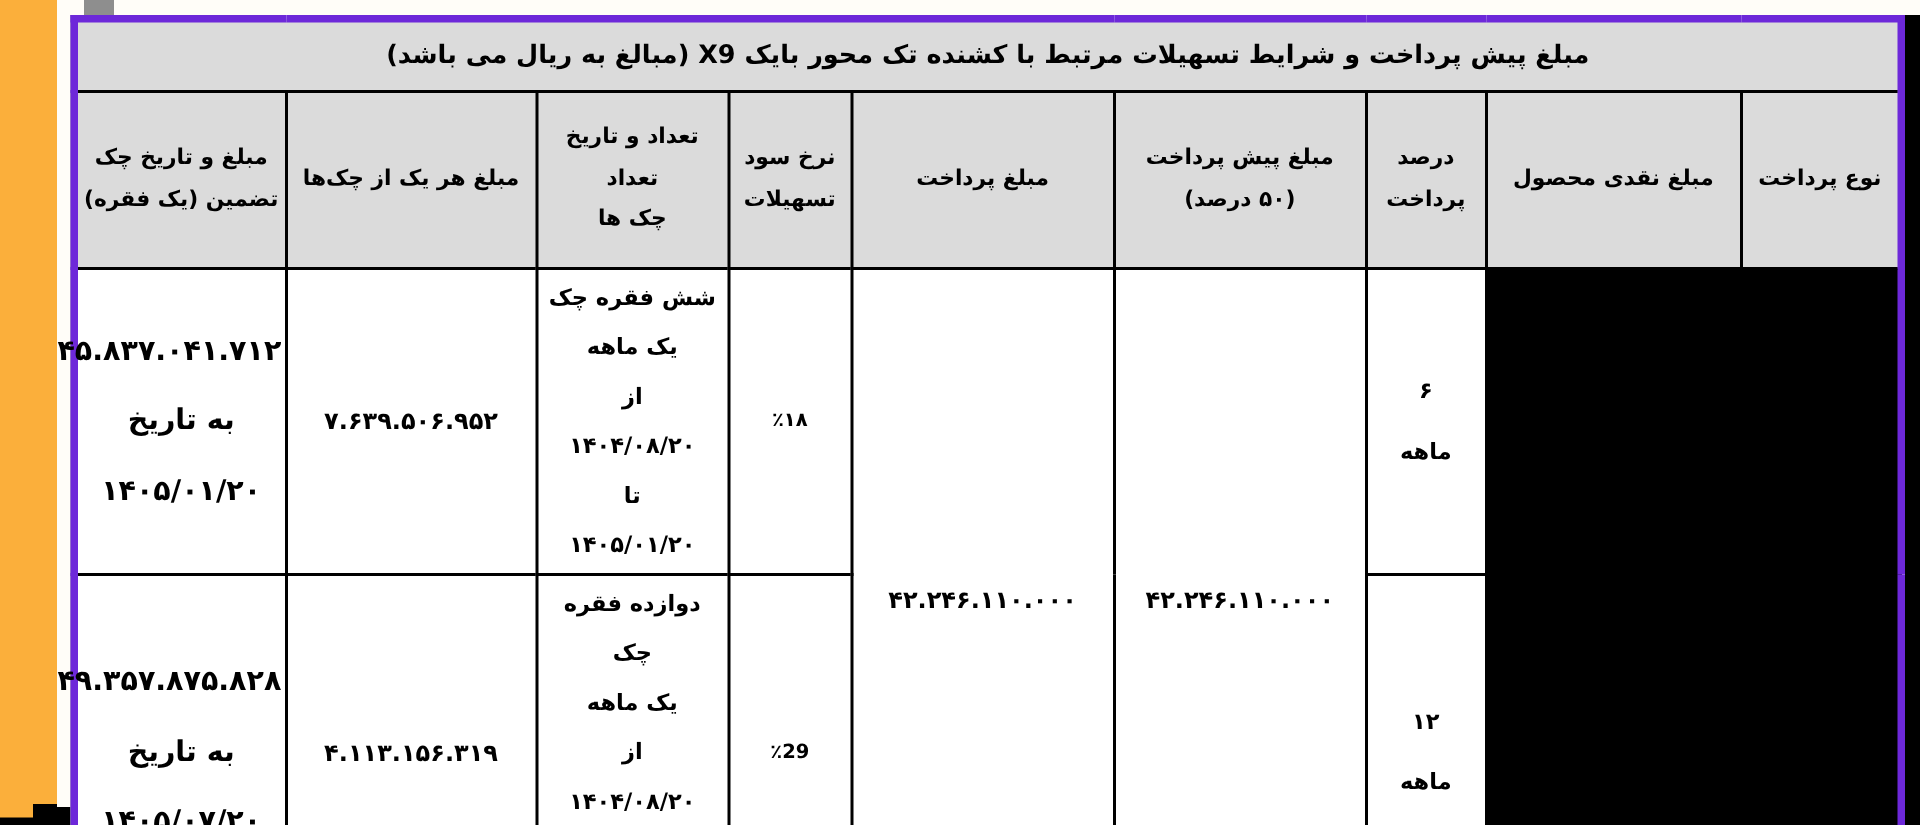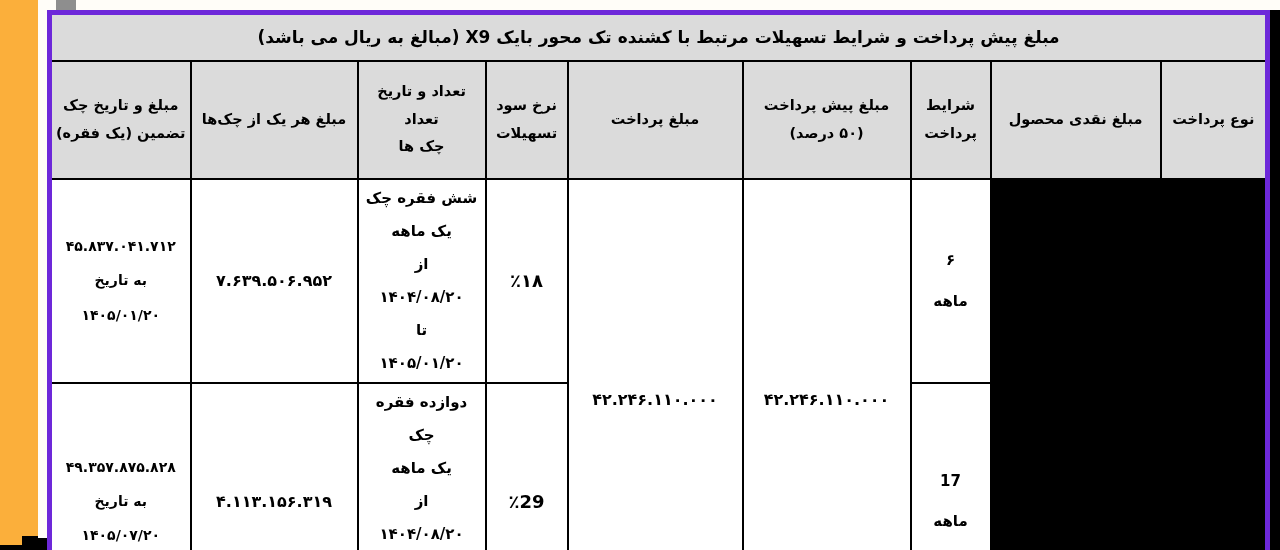--- a/index.html
+++ b/index.html
@@ -31,23 +31,23 @@
   }
   .title-cell { background:#DBDBDB; font-size:17px; height:48px; }
   .hdr { background:#DBDBDB; font-size:14.5px; line-height:1.9; font-weight:bold; }
   .hdr-row { height:118px; }
   .row1 { height:166px; }
   .data-cell { background:#fff; }
   .amount { font-size:16px;margin-left:15px; }
   .redacted { background:#000; }
   .ltr { direction:ltr; unicode-bidi:isolate; display:inline-block; }
   .term-line { font-size:15px; line-height:2.7; }
-  .rate { font-size:18px; }
+  .rate { font-size:13px; }
   .sched { font-size:15px; line-height:2.2; }
-  .guar { font-size:14px; line-height:2.45; }
+  .guar { font-size:19px; line-height:2.45; }
   .line { display:block; }
 </style>
 </head>
 <body>
 
 <div class="canvas">
   <div class="top-strip"></div>
   <div class="top-gray-notch"></div>
   <div class="accent-bar"></div>
   <div class="accent-notch"></div>
@@ -69,21 +69,21 @@
 
       <tbody>
           <tr>
         <td class="title-cell" colspan="9">مبلغ پیش پرداخت و شرایط تسهیلات مرتبط با کشنده تک محور بایک X9 (مبالغ به ریال می باشد)</td>
       </tr>
 
       <tr class="hdr-row">
         <th class="hdr">نوع پرداخت</th>
         <th class="hdr">مبلغ نقدی محصول</th>
         <th class="hdr">
-          <span class="line">شرایط</span>
+          <span class="line">درصد</span>
           <span class="line">پرداخت</span>
         </th>
         <th class="hdr">
           <span class="line">مبلغ پیش پرداخت</span>
           <span class="line">(۵۰ درصد)</span>
         </th>
         <th class="hdr">مبلغ پرداخت</th>
         <th class="hdr">
           <span class="line">نرخ سود</span>
           <span class="line">تسهیلات</span>
@@ -128,21 +128,21 @@
         </td>
         <td class="data-cell guar">
           <span class="line"><span class="ltr">۴۵.۸۳۷.۰۴۱.۷۱۲</span></span>
           <span class="line">به تاریخ</span>
           <span class="line"><span class="ltr">۱۴۰۵/۰۱/۲۰</span></span>
         </td>
       </tr>
 
       <tr>
         <td class="data-cell term-line">
-          <span class="line">17</span>
+          <span class="line">۱۲</span>
           <span class="line">ماهه</span>
         </td>
         <td class="data-cell rate">
           <span class="ltr">٪29</span>
         </td>
         <td class="data-cell sched">
           <span class="line">دوازده فقره چک</span>
           <span class="line">یک ماهه</span>
           <span class="line">از</span>
           <span class="line"><span class="ltr">۱۴۰۴/۰۸/۲۰</span></span>

